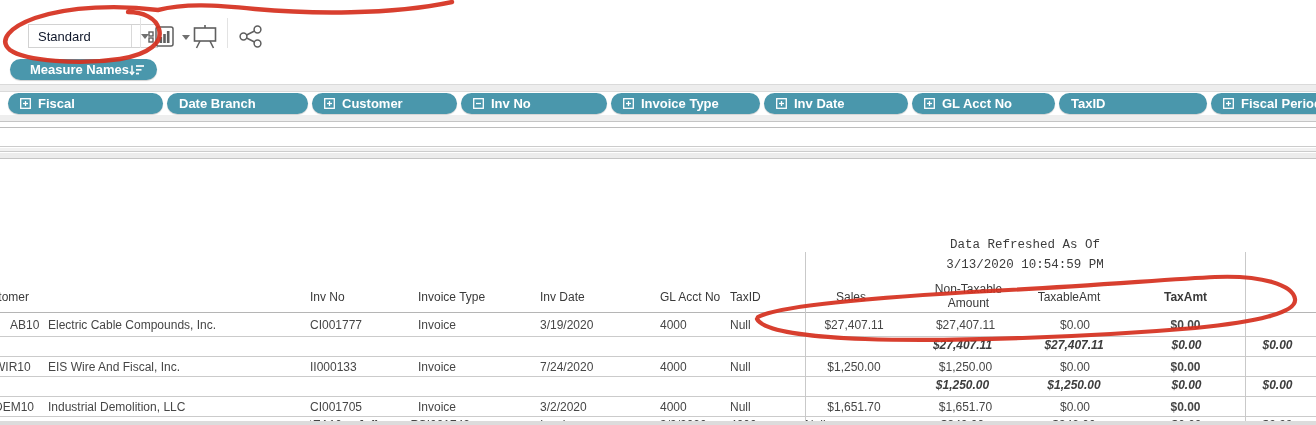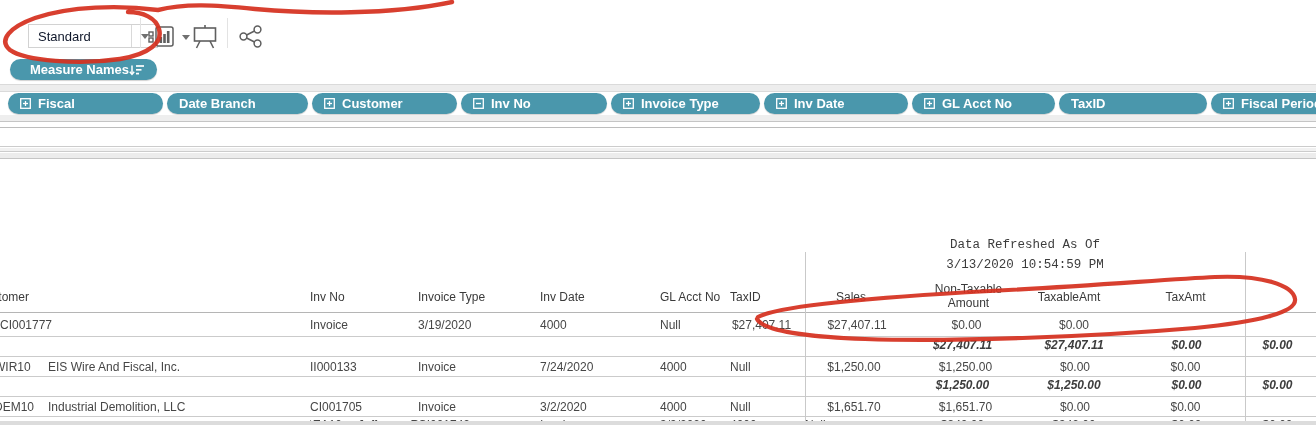--- a/index.html
+++ b/index.html
@@ -40,21 +40,21 @@
     align-items:center;font-size:12px;color:#464646;}
   .thead{height:30px;border-bottom:1px solid #b5b5b5;color:#3a3a3a;}
   .trow{border-bottom:1px solid #cbcbcb;}
   .h24{height:23px;} .h20{height:19px;}
   .trow>div,.thead>div{position:relative;z-index:1;white-space:nowrap;overflow:hidden;}
   .c0{padding-left:10px;}
   .thead .c0{text-indent:-33px;}
   .code{display:inline-block;min-width:38px;}
   .r2 .code,.r4 .code,.r5 .code{margin-left:-16px;min-width:54px;}
   .c6,.c7,.c8,.c9{text-align:center;}
-  .c6{padding-right:12px;} .c7{padding-right:6px;} .c8{padding-right:4px;} .c9{padding-right:6px;}
+  .c6{padding-right:12px;} .c7{padding-right:6px;} .c8{padding-right:4px;} .c9{padding-right:6px;font-weight:bold;}
   .thead .c6{padding-right:18px;}
   .thead .c7{text-align:center;white-space:normal;line-height:1.15;padding:0 4px;}
   .thead .c8{padding-right:16px;}
   .thead .c9{padding-right:6px;}
   .subtotal .c6,.subtotal .c7,.subtotal .c8,.subtotal .c9{font-weight:bold;font-style:italic;color:#3d3d3d;}
   .band{position:absolute;left:805px;right:0;top:0;bottom:0;background:#efefef;z-index:0;}
   .r5 .band{background:#ececec;}
 
   .vline{width:1px;top:252px;height:173px;background:#c9c9c9;z-index:5;}
   .bottombar{left:0;top:421px;width:100%;height:4px;background:#dcdcdc;z-index:6;}
@@ -211,20 +211,21 @@
     <div class="c4">GL Acct No</div>
     <div class="c5">TaxID</div>
     <div class="c6">Sales</div>
     <div class="c7">Non-Taxable Amount</div>
     <div class="c8">TaxableAmt</div>
     <div class="c9">TaxAmt</div>
     <div class="c10"></div>
   </div>
 
   <div class="trow h24 r0">
+    <div class="c0"><span class="code">AB10</span><span>Electric Cable Compounds, Inc.</span></div>
     <div class="c1">CI001777</div>
     <div class="c2">Invoice</div>
     <div class="c3">3/19/2020</div>
     <div class="c4">4000</div>
     <div class="c5">Null</div>
     <div class="c6">$27,407.11</div>
     <div class="c7">$27,407.11</div>
     <div class="c8">$0.00</div>
     <div class="c9">$0.00</div>
     <div class="c10"></div>

